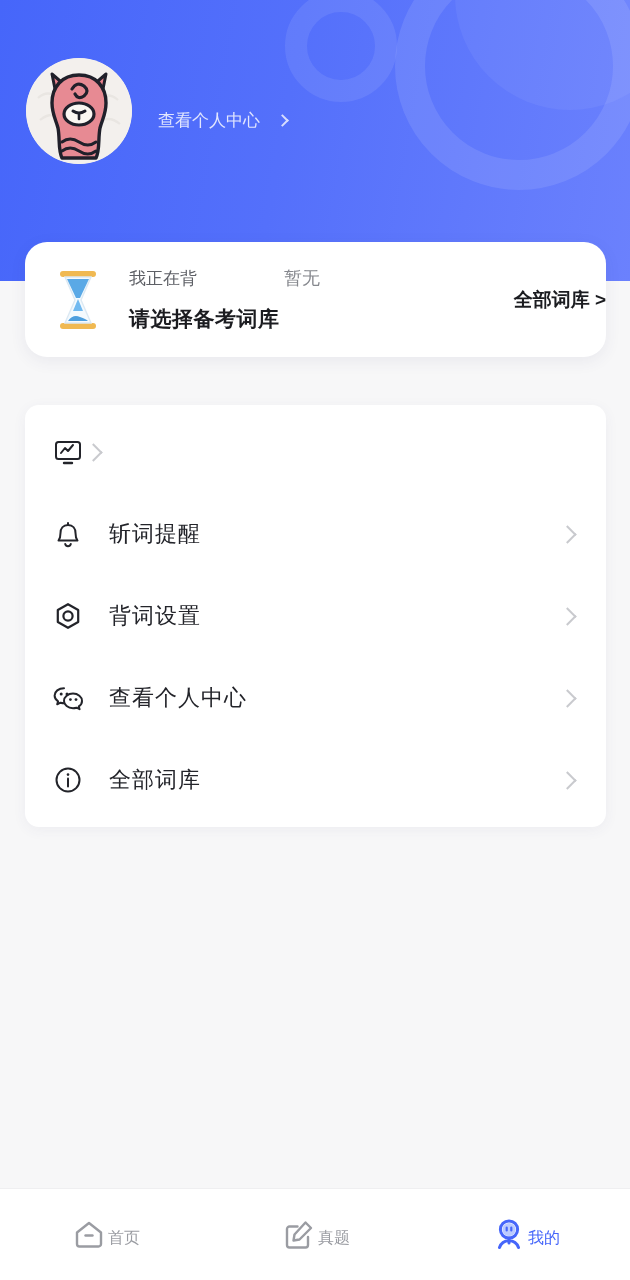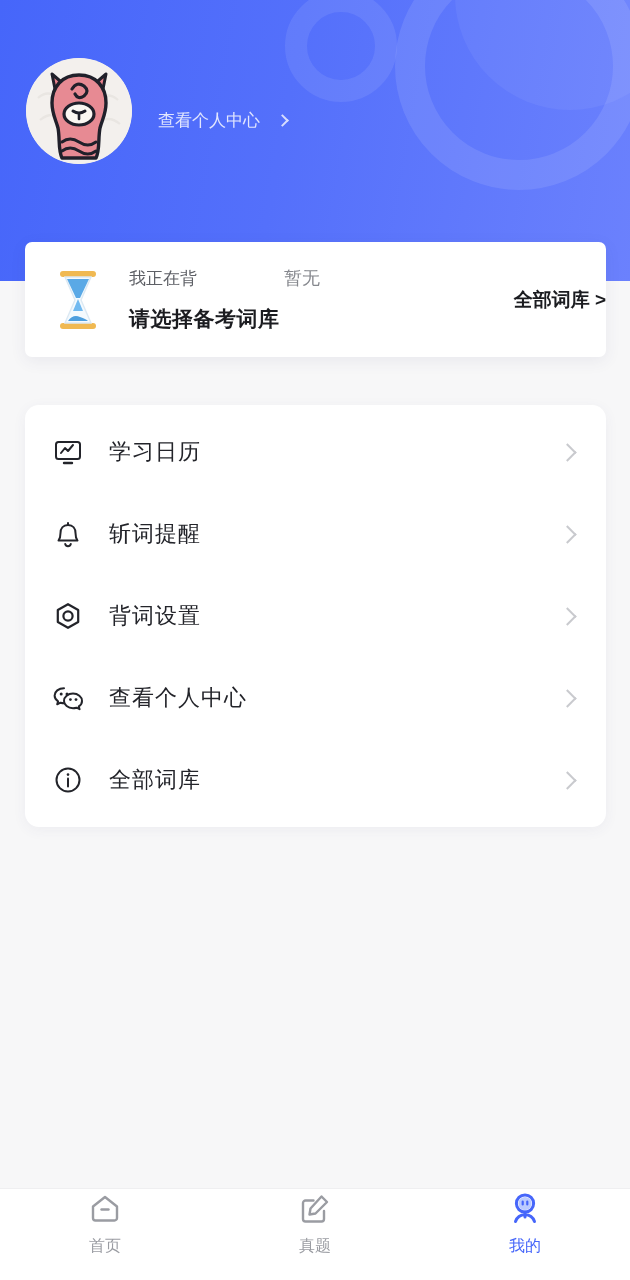--- a/index.html
+++ b/index.html
@@ -50,21 +50,21 @@
   }
   .profile-sub .chev {
     margin-left:10px; width:9px; height:9px;
     border-top:2px solid #D7DDFD; border-right:2px solid #D7DDFD;
     transform:rotate(45deg);
   }
 
   
   .wordbank-card {
     position:absolute; left:25px; top:242px; width:581px; height:115px;
-    background:#fff; border-radius:7px;
+    background:#fff; border-radius:22px;
     box-shadow:0 4px 16px rgba(60,70,120,0.08);
     display:flex; align-items:center;
   }
   .hourglass { width:62px; margin-left:22px; flex:none; text-align:center; }
   .hourglass svg { display:block; margin:0 auto; }
 
   .wb-info { margin-left:20px; flex:1; }
   .wb-row1 { display:flex; align-items:baseline; }
   .wb-label { color:#5E6066; font-size:17px; }
   .wb-value { color:#86888E; font-size:18px; margin-left:87px; }
@@ -102,22 +102,22 @@
     transform:rotate(45deg); margin-right:6px;
   }
 
   
   .tabbar {
     position:absolute; left:0; bottom:0; width:630px; height:92px;
     background:#fff; border-top:1px solid #EFEFF1;
     display:flex;
   }
   .tab {
-    flex:1; display:flex; flex-direction:column;
-    align-items:center; justify-content:flex-start; cursor:pointer;font-family:Liberation Mono, monospace;
+    flex:1; display:flex; flex-direction:row;
+    align-items:center; justify-content:center; cursor:pointer;font-family:Liberation Mono, monospace;
   }
   .tab-icon { height:40px; display:flex; align-items:center; justify-content:center; }
   .tab-label { margin-top:7px; font-size:16px; color:#9A9CA2; }
   .tab.active .tab-label { color:#4666FA; }
 </style>
 </head>
 <body>
 
 <div class="header">
   <div class="deco deco-fill-lg"></div>
@@ -185,21 +185,20 @@
 <div class="menu-card">
 
   <div class="menu-item">
     <span class="menu-icon">
       <svg width="30" height="30" viewBox="0 0 30 30" fill="none" stroke="#23242A" stroke-width="2">
         <rect x="3" y="5" width="24" height="17" rx="2.5"></rect>
         <path d="M8 16 l4 -5 l3 3 l5 -6" stroke-linecap="round" stroke-linejoin="round"></path>
         <path d="M11 26 h8" stroke-linecap="round" stroke-width="2.4"></path>
       </svg>
     </span>
-    <span class="menu-label">学习日历</span>
     <span class="menu-chev"></span>
   </div>
 
   <div class="menu-item">
     <span class="menu-icon">
       <svg width="30" height="30" viewBox="0 0 30 30" fill="none" stroke="#23242A" stroke-width="2">
         <path d="M15 4 v2" stroke-linecap="round"></path>
         <path d="M15 6 c5 0 7.5 3.6 7.5 8 c0 4 .8 6 2 7.5 H5.5 c1.2 -1.5 2 -3.5 2 -7.5 c0 -4.4 2.5 -8 7.5 -8 Z" stroke-linejoin="round"></path>
         <path d="M12.2 25 a2.9 2.9 0 0 0 5.6 0" stroke-linecap="round"></path>
       </svg>

